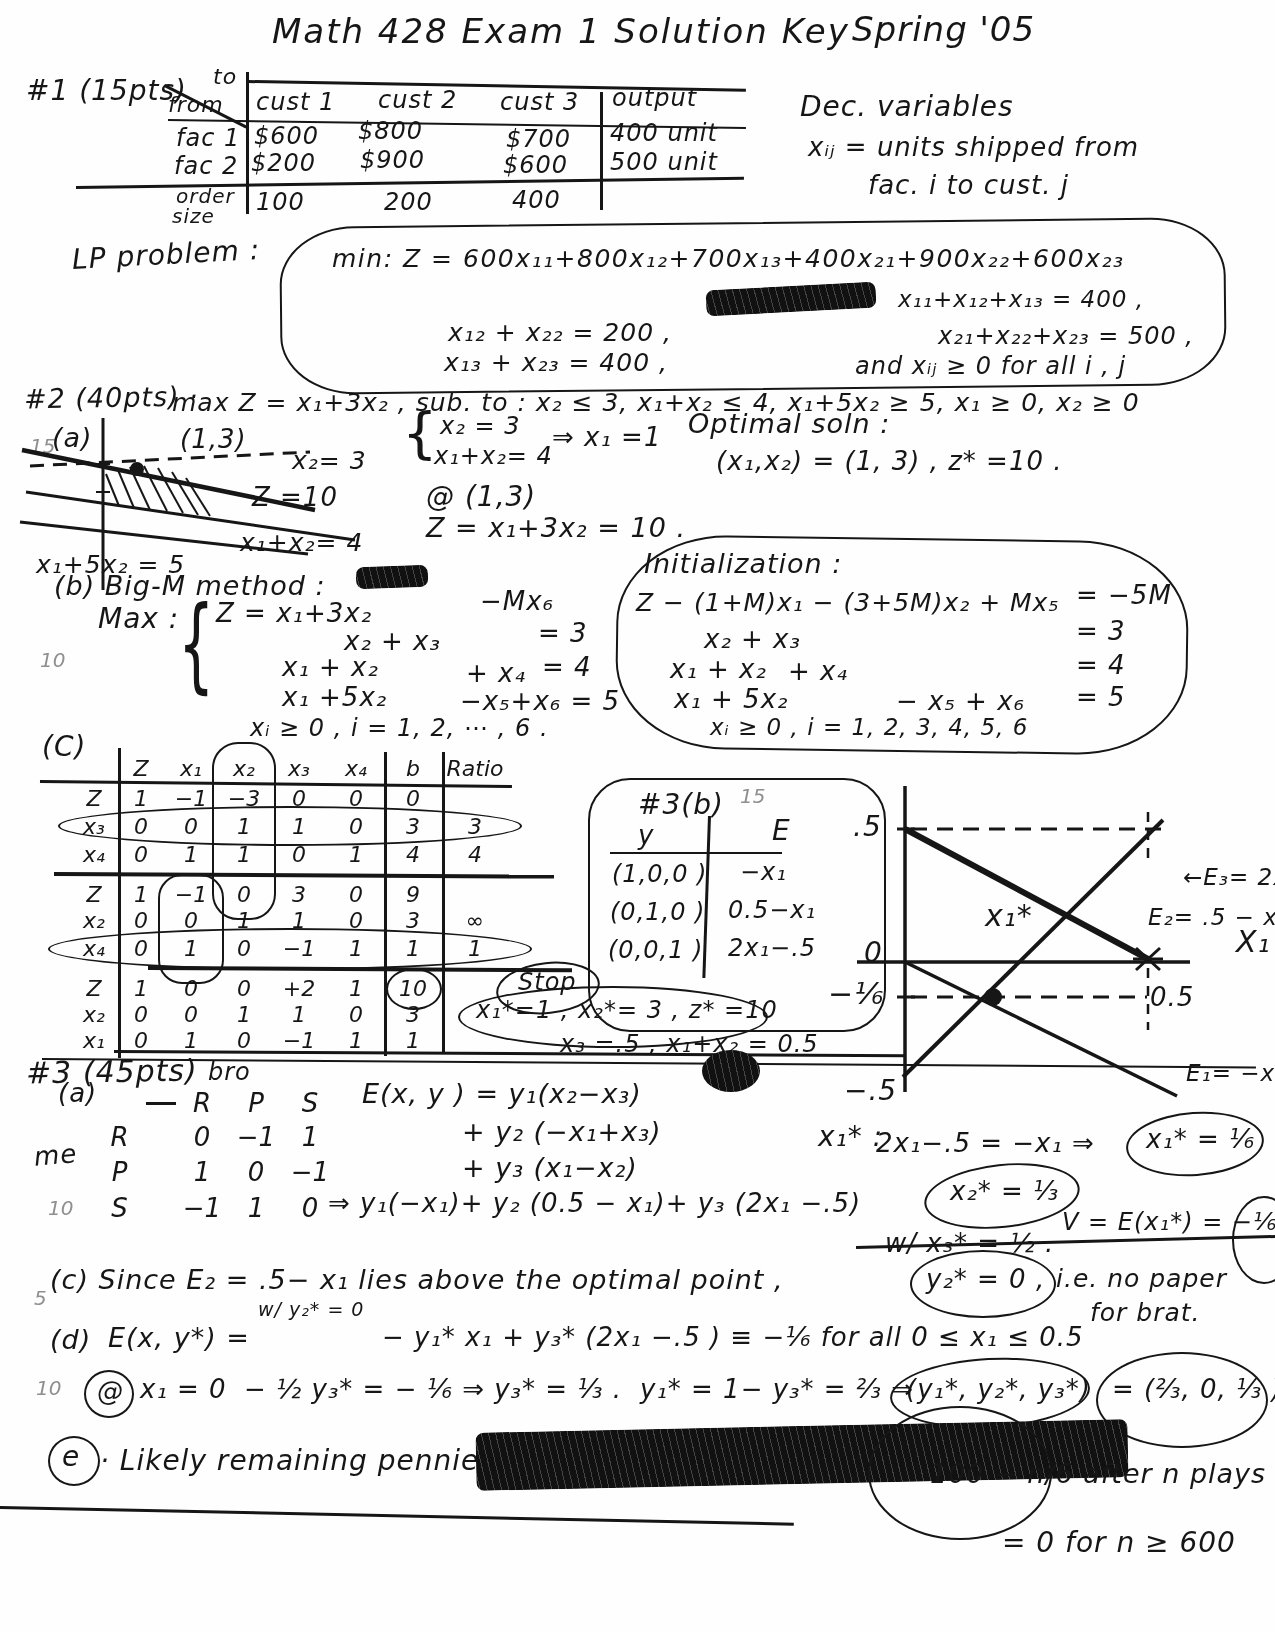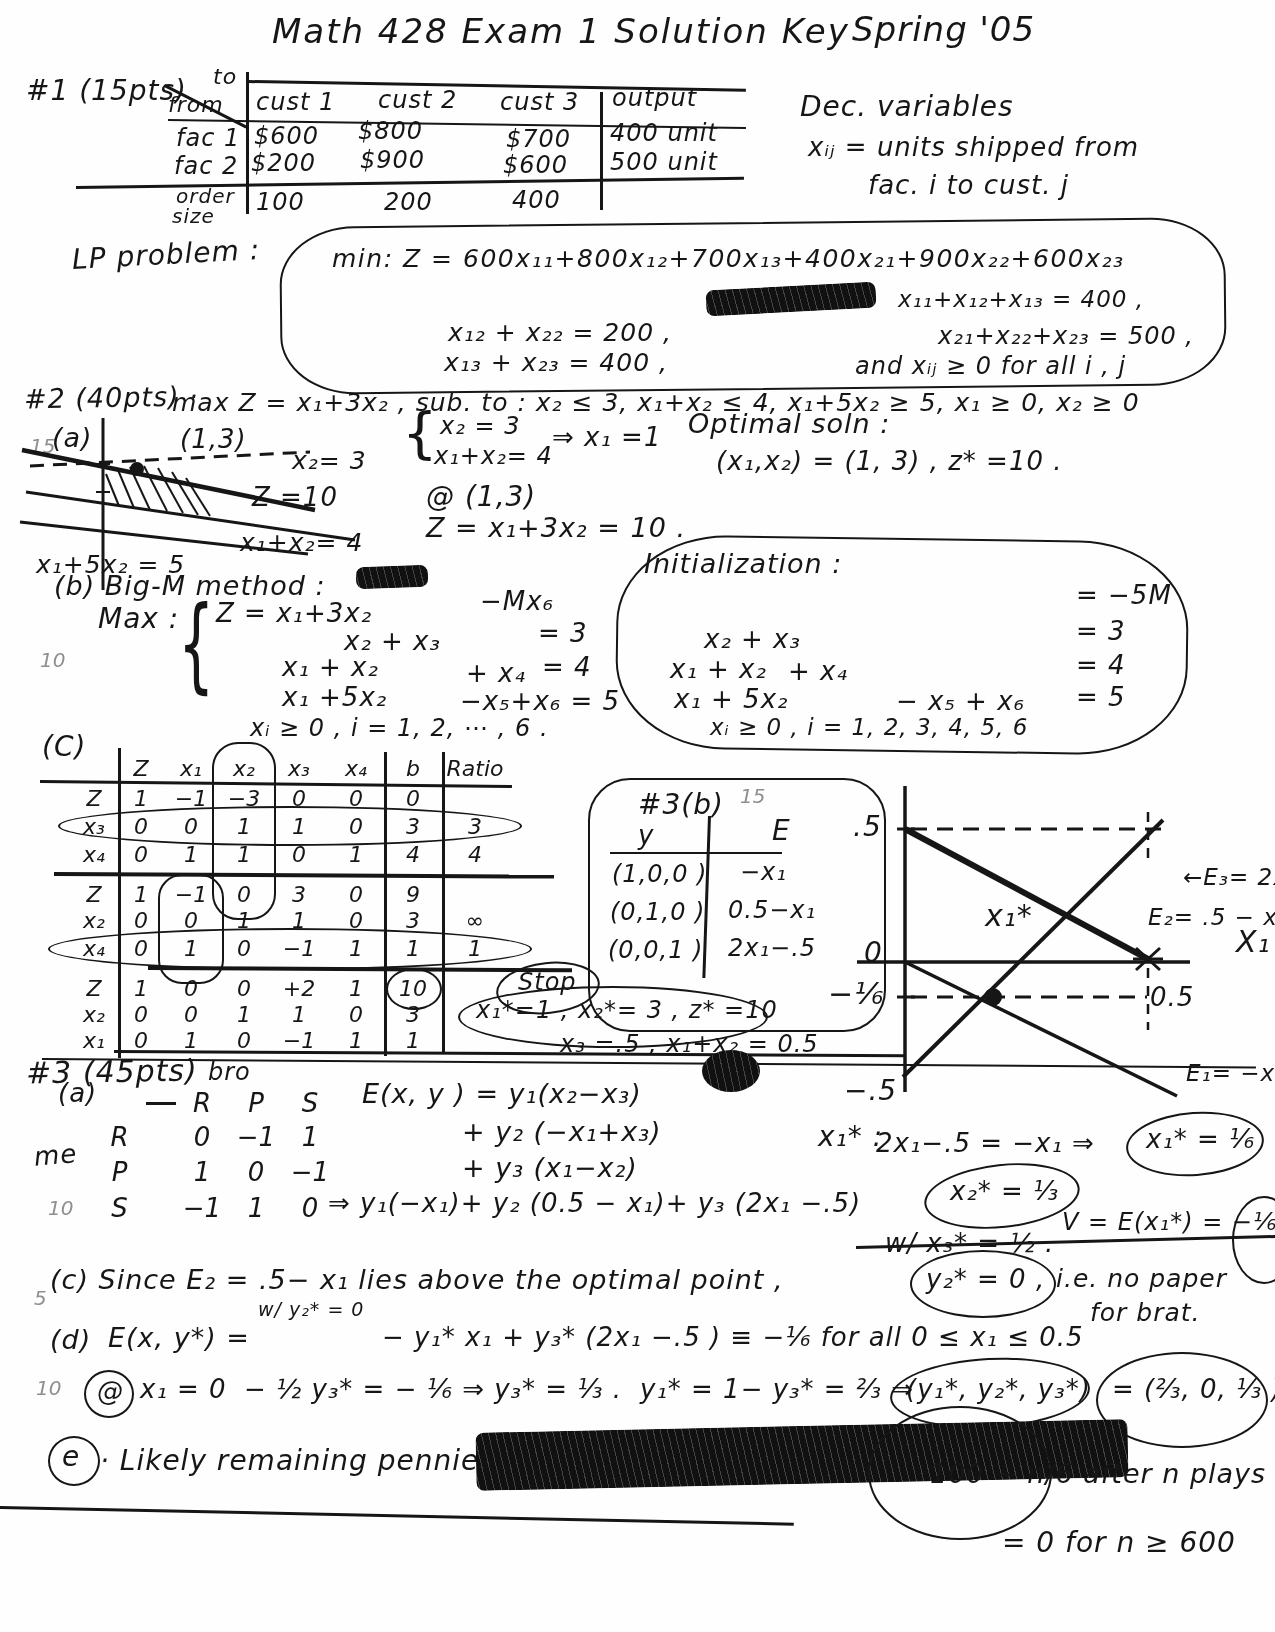--- a/index.html
+++ b/index.html
@@ -121,20 +121,21 @@
   <div class="hw" style="left:538px;top:620px;font-size:26px;">= 3</div>
   <div class="hw" style="left:282px;top:654px;font-size:26px;">x₁ +  x₂</div>
   <div class="hw" style="left:466px;top:660px;font-size:26px;">+ x₄</div>
   <div class="hw" style="left:542px;top:654px;font-size:26px;">= 4</div>
   <div class="hw" style="left:282px;top:684px;font-size:26px;">x₁ +5x₂</div>
   <div class="hw" style="left:460px;top:688px;font-size:26px;">−x₅+x₆ = 5</div>
   <div class="hw" style="left:250px;top:716px;font-size:24px;">xᵢ ≥ 0 ,  i = 1, 2, ⋯ , 6 .</div>
 
   <div class="rrect" style="left:616px;top:538px;width:568px;height:210px;border-radius:110px/88px;transform:rotate(0.8deg);"></div>
   <div class="hw" style="left:644px;top:550px;font-size:27px;">Initialization :</div>
+  <div class="hw" style="left:636px;top:590px;font-size:25px;">Z − (1+M)x₁ − (3+5M)x₂ + Mx₅</div>
   <div class="hw" style="left:1076px;top:582px;font-size:26px;">= −5M</div>
   <div class="hw" style="left:704px;top:626px;font-size:26px;">x₂ + x₃</div>
   <div class="hw" style="left:1076px;top:618px;font-size:26px;">= 3</div>
   <div class="hw" style="left:670px;top:656px;font-size:26px;">x₁ + x₂</div>
   <div class="hw" style="left:788px;top:658px;font-size:26px;">+ x₄</div>
   <div class="hw" style="left:1076px;top:652px;font-size:26px;">= 4</div>
   <div class="hw" style="left:674px;top:686px;font-size:26px;">x₁ + 5x₂</div>
   <div class="hw" style="left:896px;top:688px;font-size:26px;">−  x₅  + x₆</div>
   <div class="hw" style="left:1076px;top:684px;font-size:26px;">= 5</div>
   <div class="hw" style="left:710px;top:716px;font-size:23px;">xᵢ ≥ 0 ,    i = 1, 2, 3, 4, 5, 6</div>

